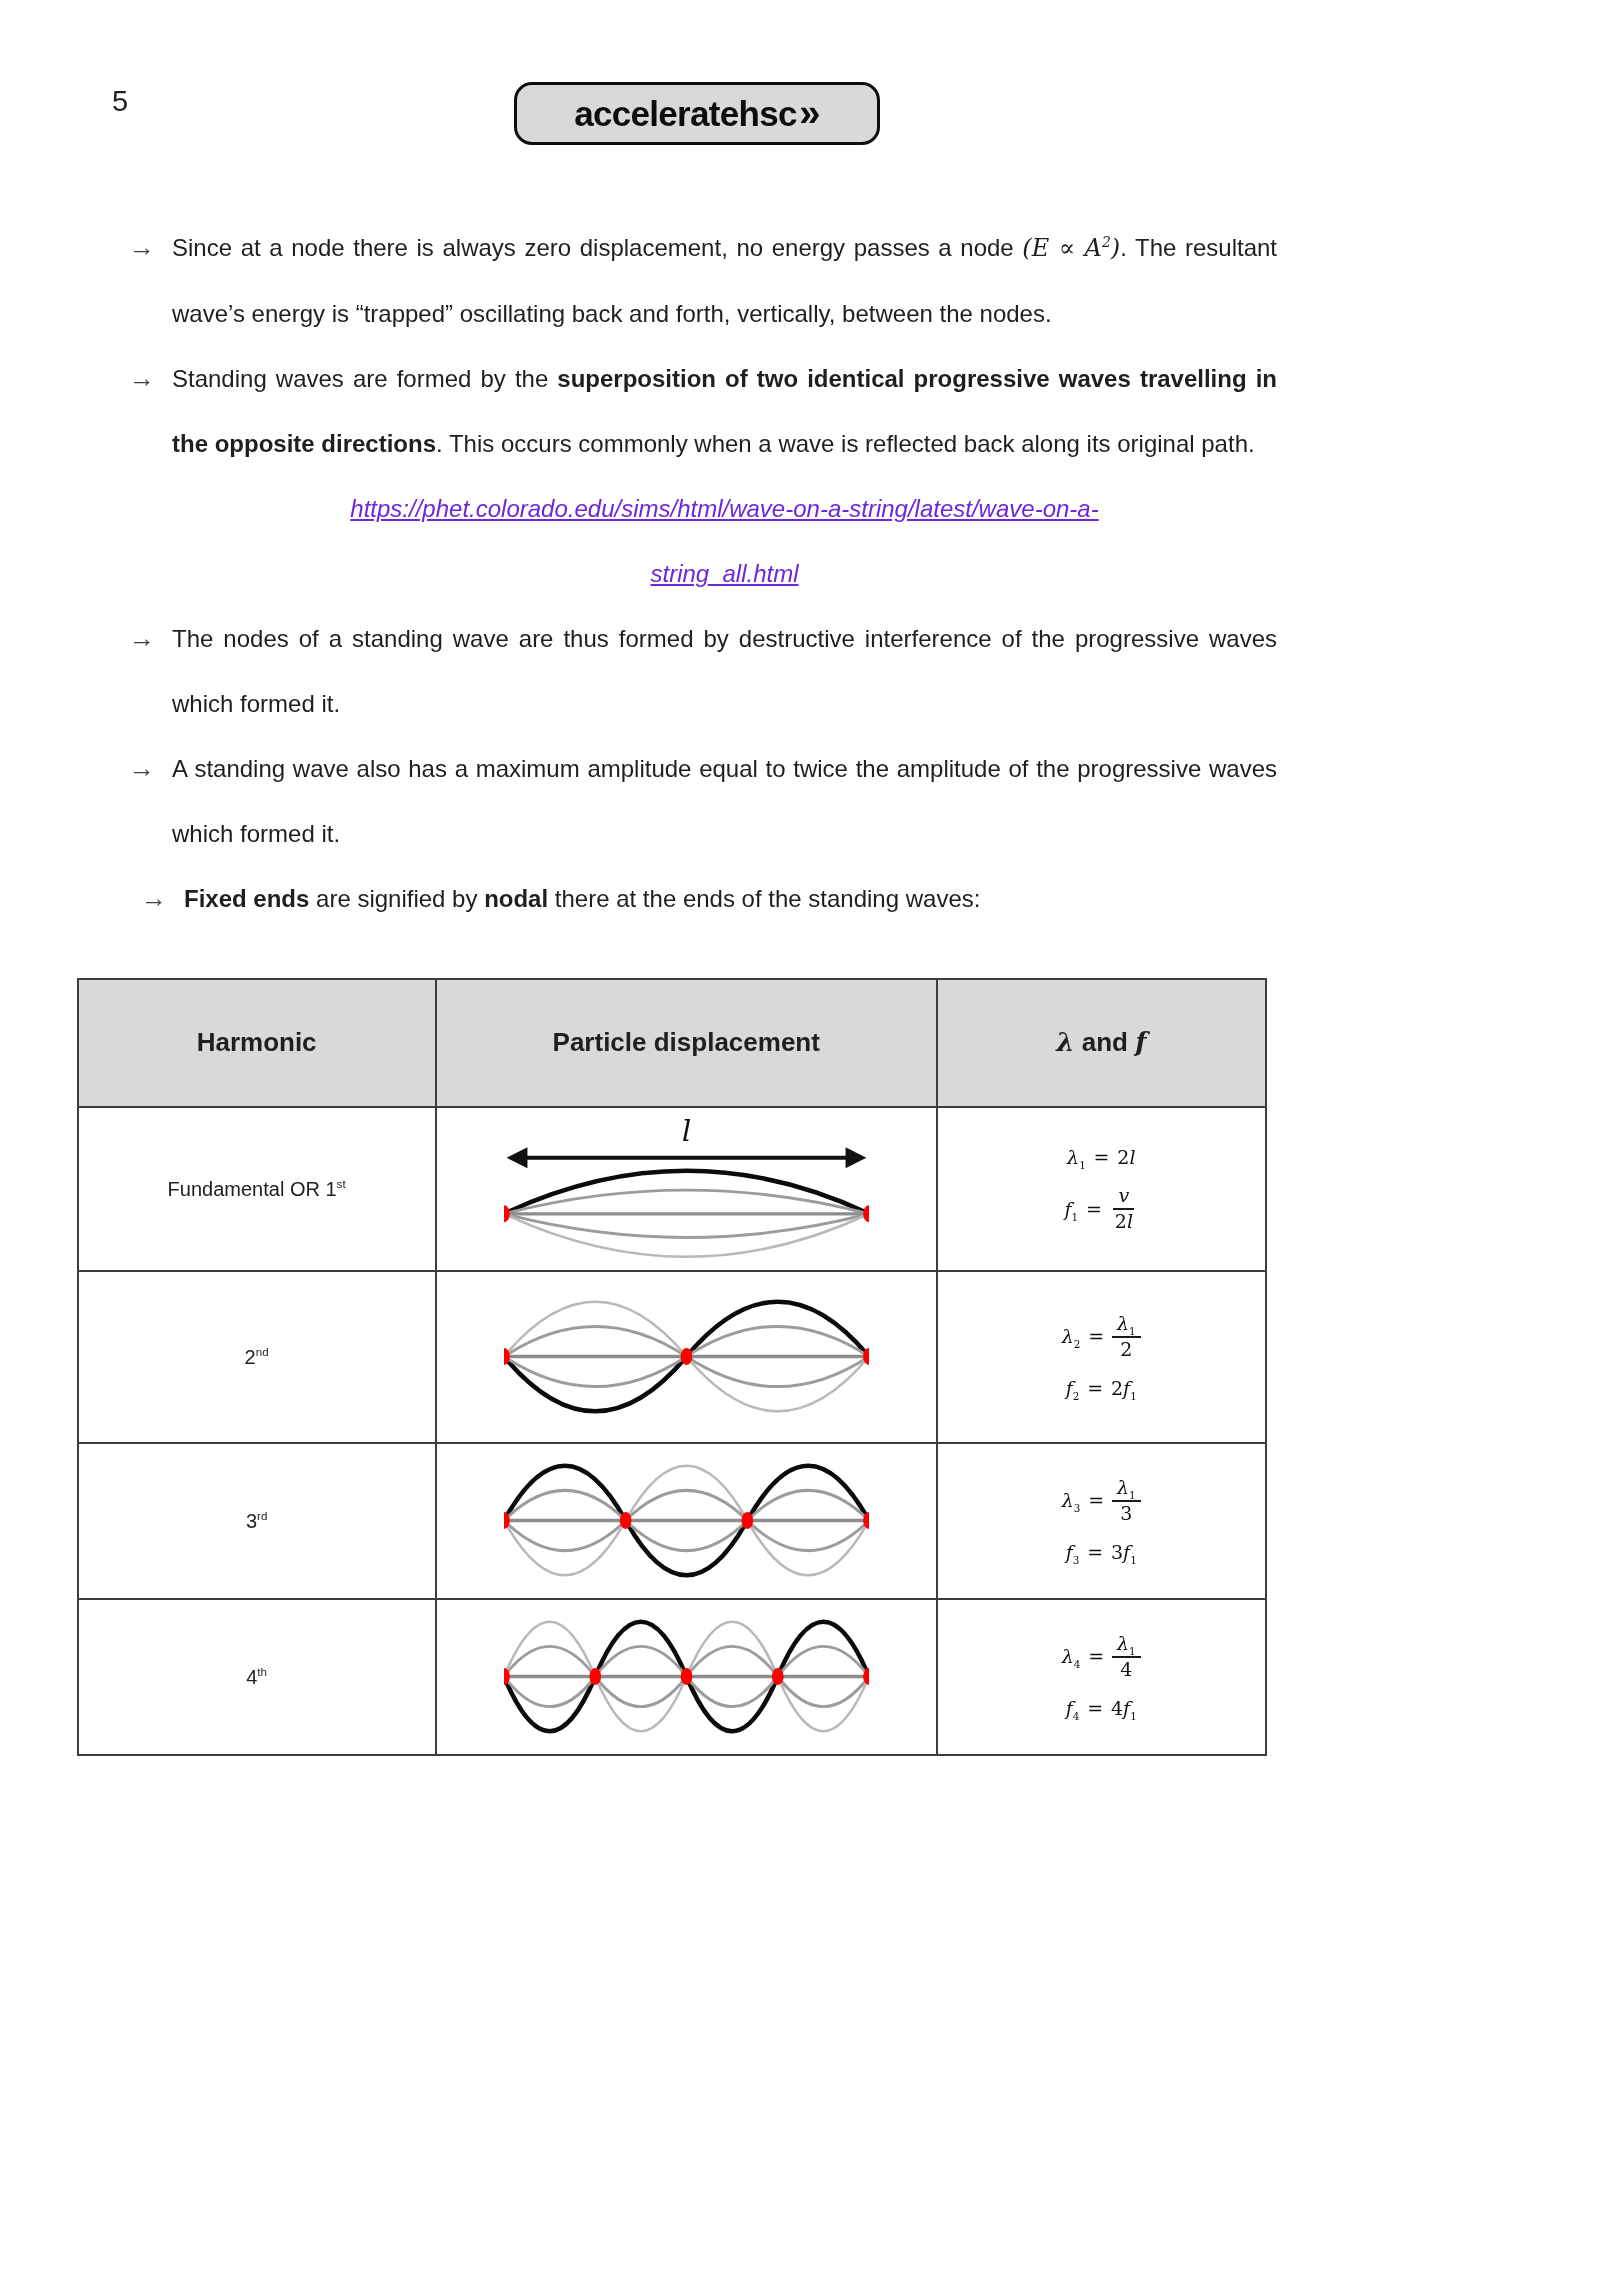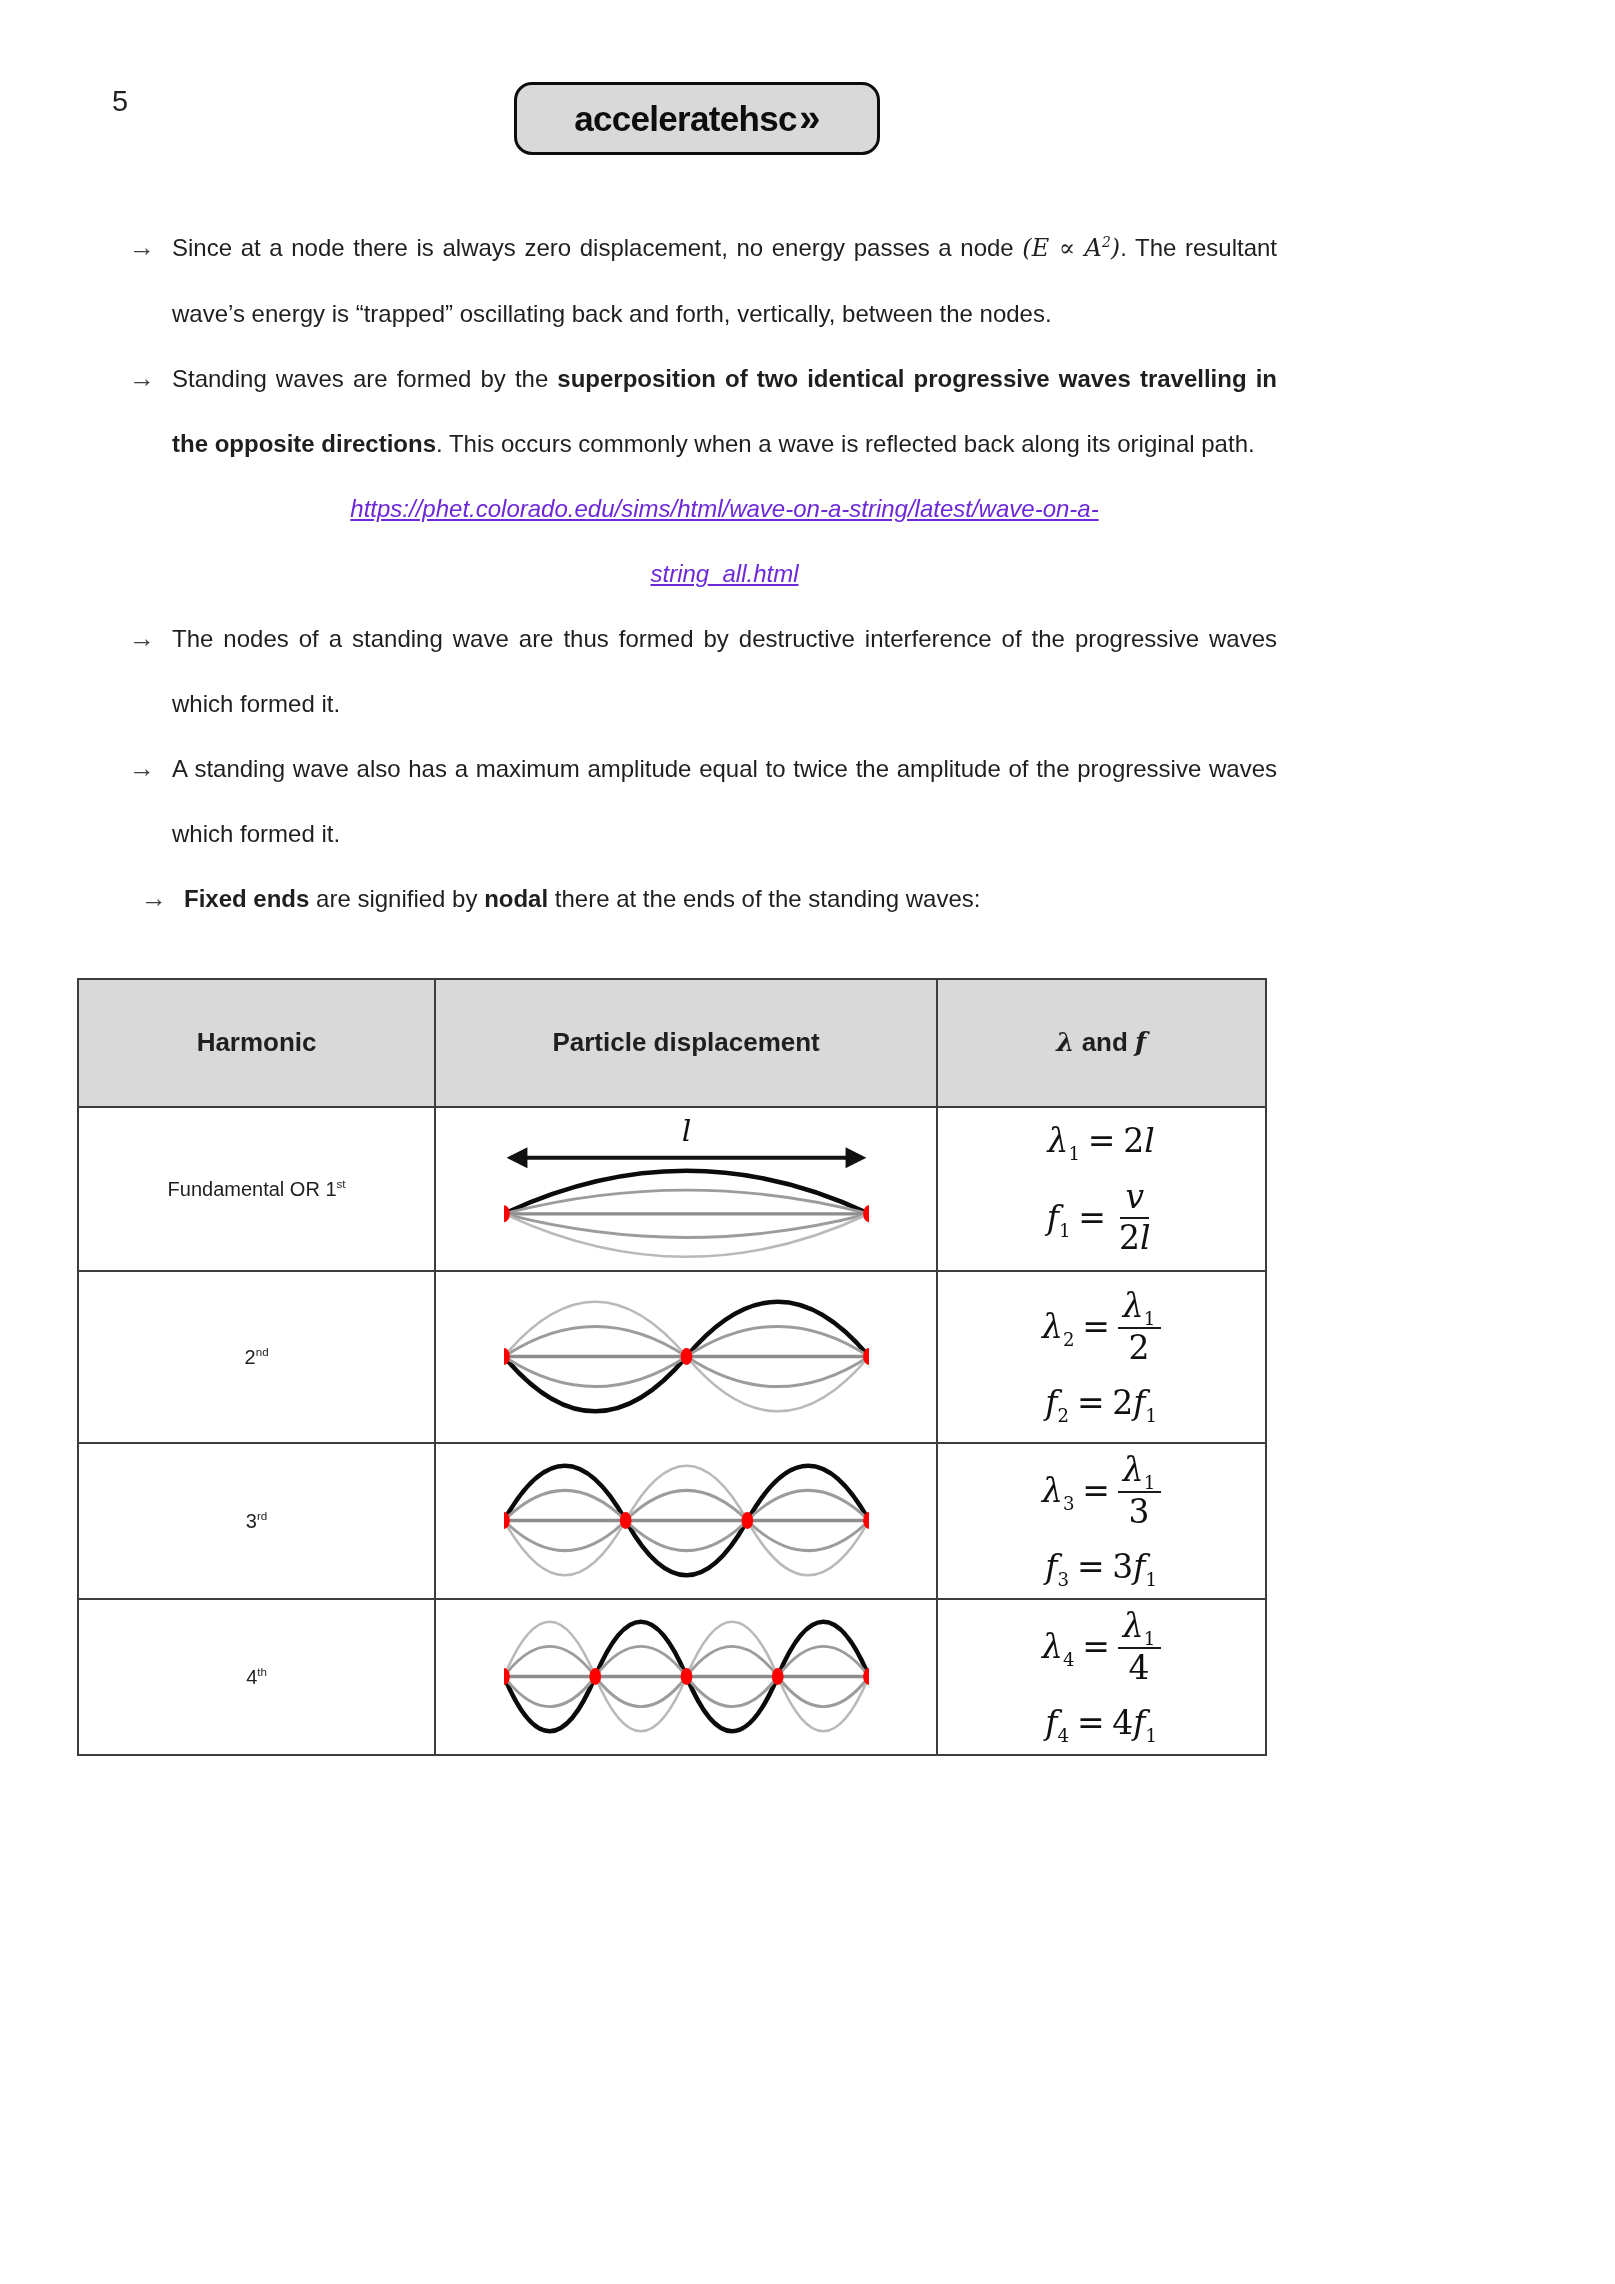--- a/index.html
+++ b/index.html
@@ -3,21 +3,21 @@
 <meta charset="utf-8">
 <style>
   * { margin:0; padding:0; box-sizing:border-box; }
   html,body { background:#ffffff; }
   .page {
     position:relative; width:1616px; height:2284px; background:#ffffff;
     font-family:"Liberation Sans", sans-serif; color:#1f1f1f; overflow:hidden;
   }
   .page-number { position:absolute; left:112px; top:85px; font-size:29px; }
   .logo {
-    position:absolute; left:514px; top:82px; width:366px; height:73px;
+    position:absolute; left:514px; top:82px; width:366px; height:63px;
     background:#d9d9d9; border:3.9px solid #0d0d0d; border-radius:18px;
     display:flex; align-items:center; justify-content:center;
     font-size:35px; font-weight:700; color:#0d0d0d; letter-spacing:-0.7px;
   }
   .logo .chev { font-weight:700; font-size:38px; margin-left:2.6px; }
   .content { position:absolute; left:78px; top:215px; width:1199px; font-size:24px; line-height:65px; }
   .bullet { display:flex; margin-left:51px; }
   .bullet .arrow { flex:none; width:43px; color:#3f3f3f; font-size:26px; }
   .bullet .btext { flex:1; text-align:justify; }
   .bullet2 { margin-left:63px; }
@@ -33,21 +33,21 @@
     border:2.6px solid #3d3d3d; }
   .harmonics-table th, .harmonics-table td { border:2px solid #3d3d3d; text-align:center; vertical-align:middle; }
   .harmonics-table th { background:#d9d9d9; font-size:26px; font-weight:700; height:128px; line-height:1.2; }
   .harmonics-table td { line-height:1.3; }
   .row-h0 { height:152px; } .row-h1 { height:172px; } .row-h2 { height:156px; } .row-h3 { height:156px; }
   .harmonic-cell { font-size:20px; }
   .wave-cell { padding:3.9px 0; }
   .wave-box { display:flex; align-items:center; justify-content:center; }
   .formula-cell { }
   .formulas { display:flex; flex-direction:column; align-items:center; justify-content:center; gap:15.6px; }
-  .formula { display:flex; align-items:center; gap:7.8px; font-family:"DejaVu Serif", serif; font-size:33px; color:#111; }
+  .formula { display:flex; align-items:center; gap:7.8px; font-family:"DejaVu Serif", serif; font-size:19px; color:#111; }
   .formula .sub { font-size:55%; }
   .frac { display:inline-flex; flex-direction:column; align-items:center; line-height:1.12; }
   .frac .num { padding:0 5.2px 1.3px 5.2px; border-bottom:2px solid #1a1a1a; }
   .frac .den { padding:1.3px 5.2px 0 5.2px; }
   .footer { position:absolute; left:115px; top:2152px; font-size:27px; color:#1f1f1f; }
 </style>
 </head>
 <body>
 
 <div class="page">

